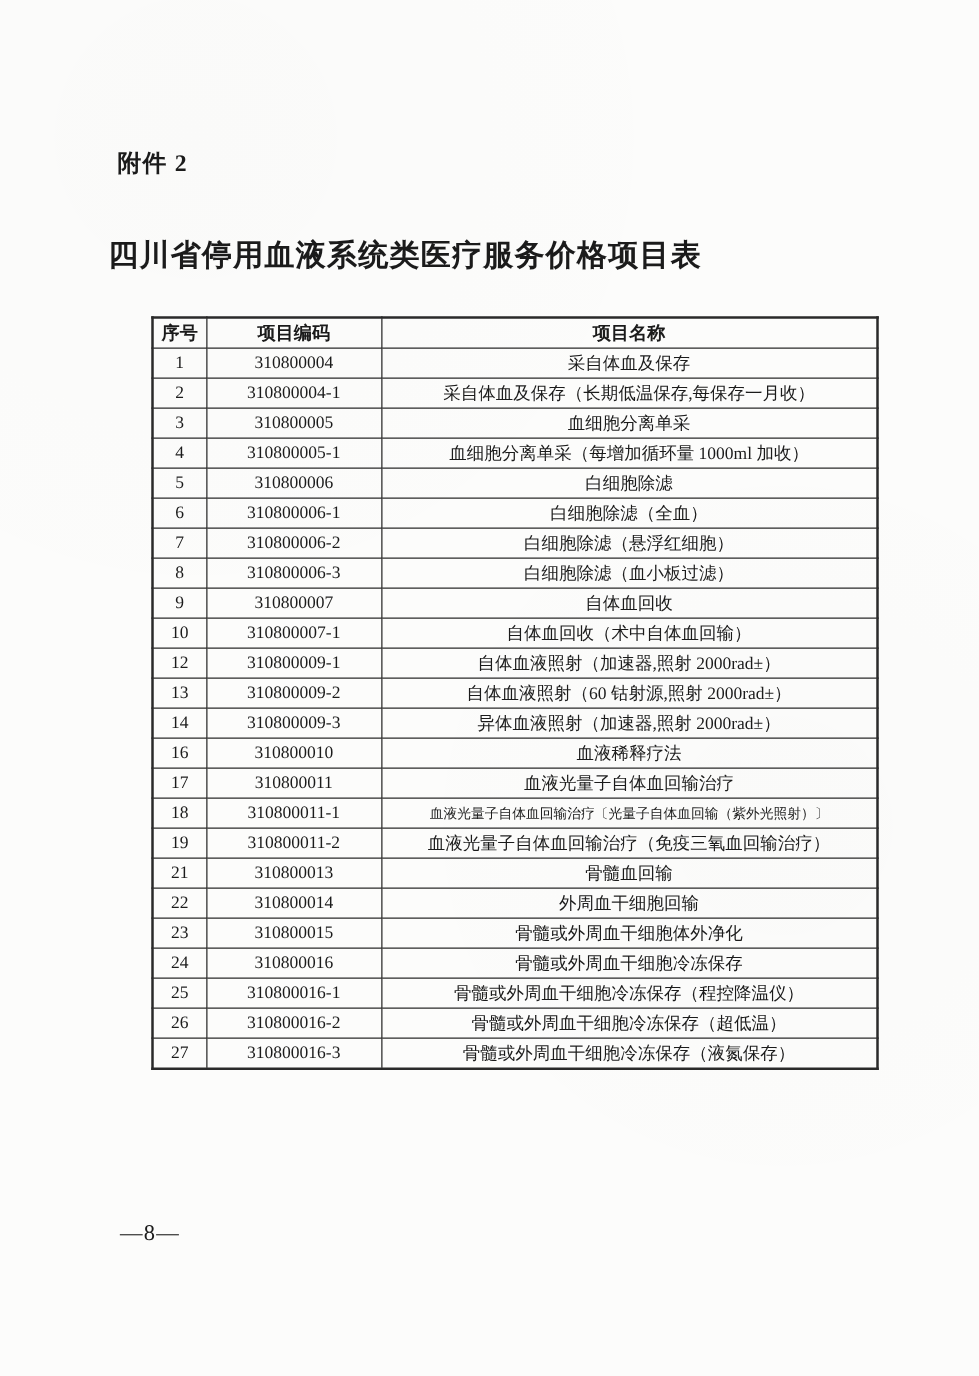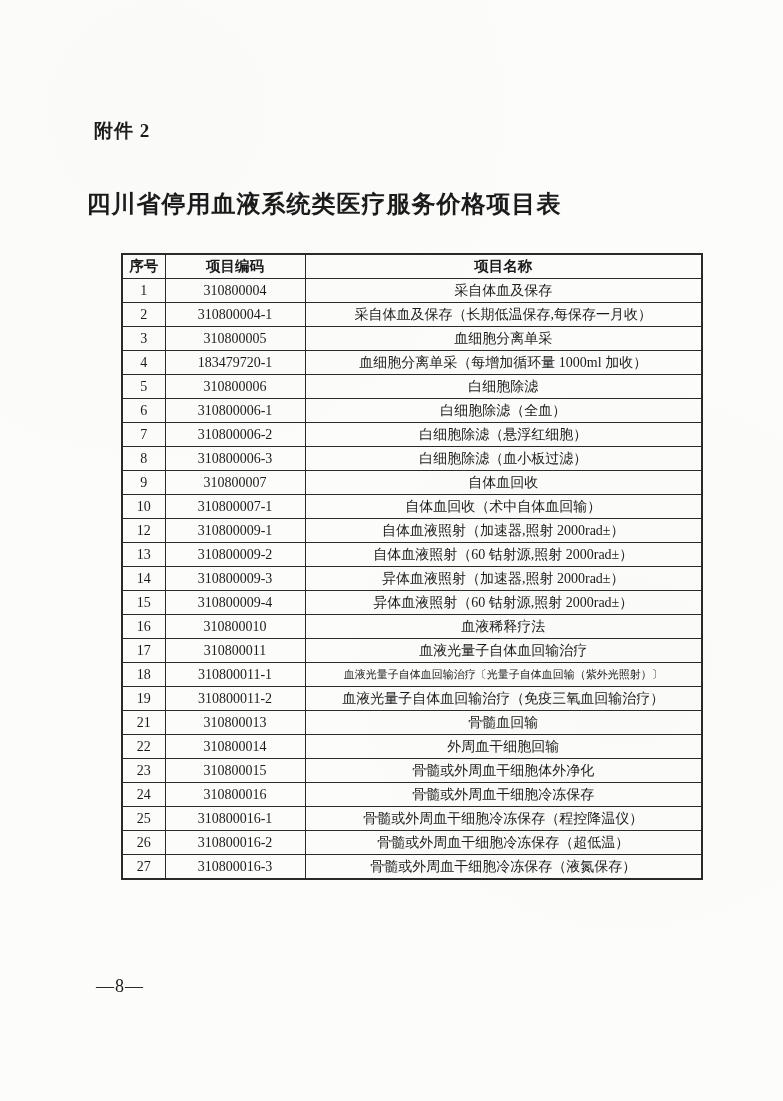--- a/index.html
+++ b/index.html
@@ -110,21 +110,21 @@
           <td>310800004-1</td>
           <td>采自体血及保存（长期低温保存,每保存一月收）</td>
         </tr>
         <tr>
           <td>3</td>
           <td>310800005</td>
           <td>血细胞分离单采</td>
         </tr>
         <tr>
           <td>4</td>
-          <td>183479720-1</td>
+          <td>310800005-1</td>
           <td>血细胞分离单采（每增加循环量 1000ml 加收）</td>
         </tr>
         <tr>
           <td>5</td>
           <td>310800006</td>
           <td>白细胞除滤</td>
         </tr>
         <tr>
           <td>6</td>
           <td>310800006-1</td>
@@ -159,25 +159,20 @@
           <td>13</td>
           <td>310800009-2</td>
           <td>自体血液照射（60 钴射源,照射 2000rad±）</td>
         </tr>
         <tr>
           <td>14</td>
           <td>310800009-3</td>
           <td>异体血液照射（加速器,照射 2000rad±）</td>
         </tr>
         <tr>
-          <td>15</td>
-          <td>310800009-4</td>
-          <td>异体血液照射（60 钴射源,照射 2000rad±）</td>
-        </tr>
-        <tr>
           <td>16</td>
           <td>310800010</td>
           <td>血液稀释疗法</td>
         </tr>
         <tr>
           <td>17</td>
           <td>310800011</td>
           <td>血液光量子自体血回输治疗</td>
         </tr>
         <tr>

